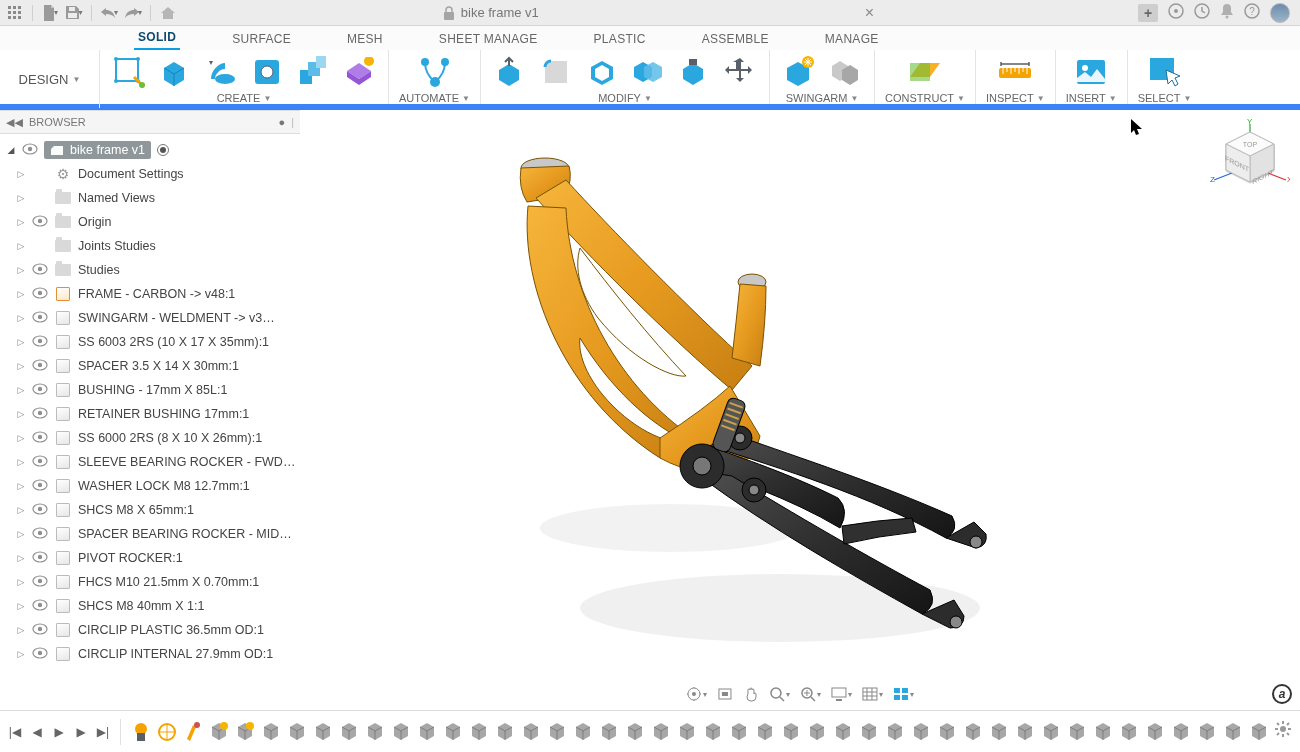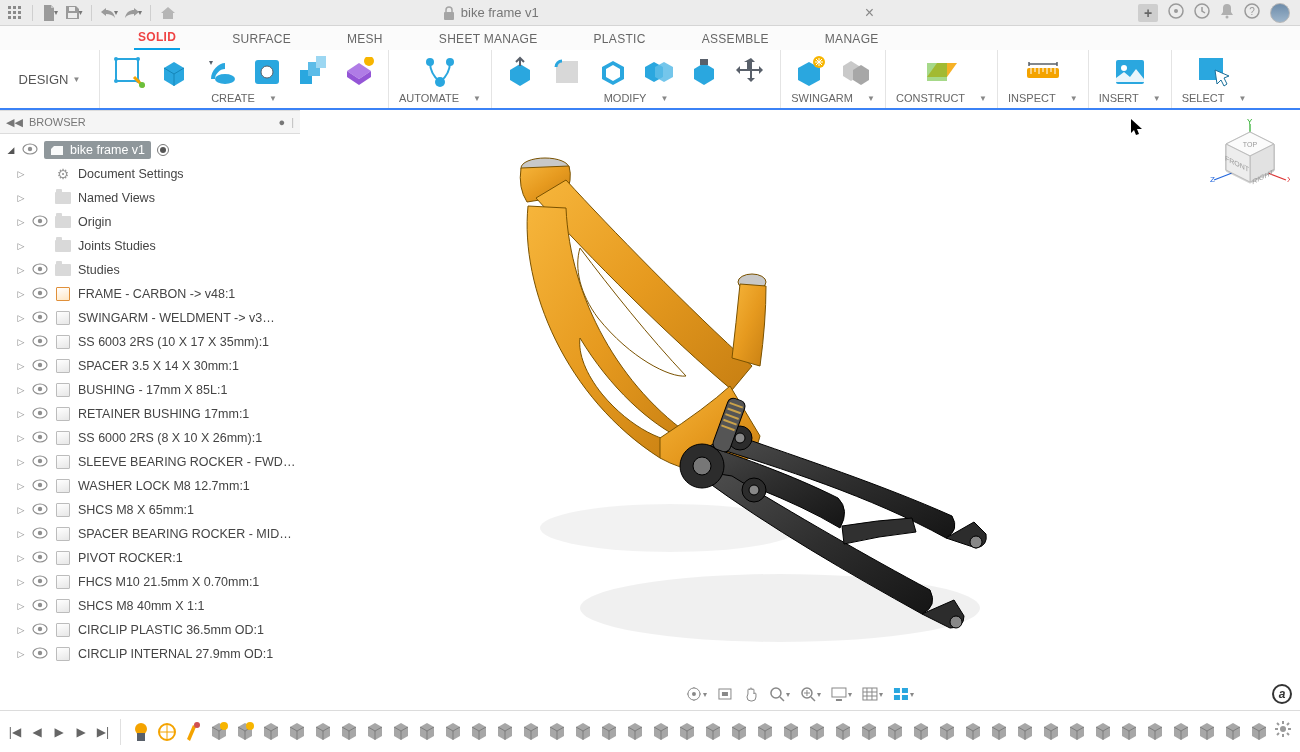--- a/index.html
+++ b/index.html
@@ -12,26 +12,26 @@
   .appbar .title-wrap { flex:1; display:flex; align-items:center; justify-content:center; gap:6px; color:#777; font-size:13px;}
   .appbar .right { display:flex; align-items:center; gap:10px; color:#8a8a8a; font-size:14px; padding-right:6px;}
   .appbar .avatar { width:20px; height:20px; border-radius:50%; background:linear-gradient(180deg,#6d8caa,#9db5cb); border:1px solid #b7b7b7;}
   .appbar .tab-close { color:#888; font-size:16px; margin-left:320px;}
   .appbar .newtab { width:20px; height:18px; background:#cecece; display:flex; align-items:center; justify-content:center; border-radius:2px; color:#666; font-weight:bold;}
   .carets { font-size:8px; color:#777; margin-left:-2px;}
   
   .ribwrap { border-bottom:1px solid #d6d6d6; background:#fbfbfb;}
   .ribtabs { height:24px; display:flex; align-items:flex-end; padding-left:134px; gap:48px; font-size:12px; color:#666;}
   .ribtabs .tab { padding:3px 4px 4px 4px; letter-spacing:0.3px;}
-  .ribtabs .tab.active { color:#ef4444; border-bottom:2px solid #0aa0e6; font-weight:600;}
+  .ribtabs .tab.active { color:#0c4a6e; border-bottom:2px solid #0aa0e6; font-weight:600;}
   
-  .toolbar { height:60px; background:#fff; display:flex; align-items:stretch; border-bottom:2px solid #3b82f6;}
+  .toolbar { height:60px; background:#fff; display:flex; align-items:stretch; border-bottom:6px solid #3b82f6;}
   .tool-group { display:flex; flex-direction:column; align-items:center; justify-content:flex-start; border-right:1px solid #e4e4e4; padding:0 10px; padding-top:2px;}
   .tool-row { display:flex; align-items:center; gap:8px; height:40px;}
-  .tool-label { font-size:11px; color:#666; margin-top:0px; display:flex; align-items:center; gap:14px;}
+  .tool-label { font-size:11px; color:#666; margin-top:0px; display:flex; align-items:center; gap:3px;}
   .tool-big { width:38px; height:38px; display:flex; align-items:center; justify-content:center;}
   .design-btn { width:100px; display:flex; align-items:center; justify-content:center; height:58px; font-size:13px; color:#555; border-right:1px solid #e4e4e4; gap:4px; padding:0 8px;}
   .svgic { display:block;}
   .noborder { border-right:none;text-align:right;}
   
   .body { position:absolute; top:110px; left:0; right:0; bottom:42px; display:flex;}
   .browser { width:300px; background:transparent; font-size:12.5px; color:#444;}
   .browser-hdr { height:24px; background:#f5f5f5; border:1px solid #dcdcdc; border-left:none; border-right:none; display:flex; align-items:center; padding:0 6px; color:#777; gap:6px; font-size:11px;}
   .browser-hdr .spacer { flex:1;}
   .tree { padding:4px 0 4px 2px;}

